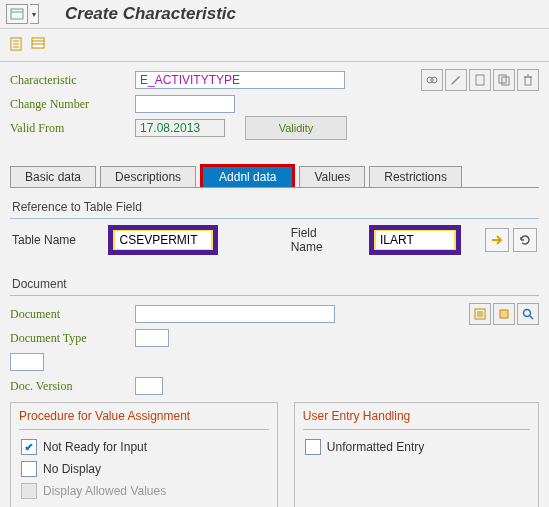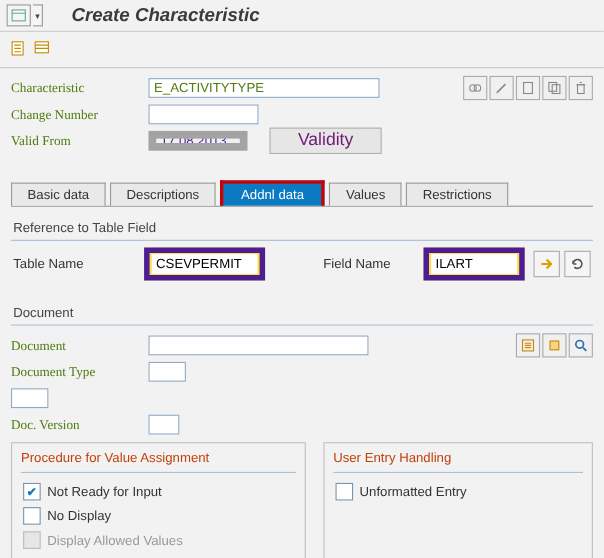--- a/index.html
+++ b/index.html
@@ -35,27 +35,27 @@
   }
   .toolbar2 .ico {
     display:inline-flex; width:18px; height:18px; align-items:center; justify-content:center;
     color:#c78a00; font-size:14px;
   }
   .form-area { padding: 6px 10px 10px 10px; }
   .row { display: flex; align-items: center; height: 24px; }
   .lbl { width: 125px; color:#4d7c0f;font-family:Liberation Serif, serif; }
   .inp {
     height: 18px; border: 1px solid #8fa9c6; background: #fff;
-    padding: 0 4px; font-family: inherit; font-size: 12px; color:#4d7c0f;
+    padding: 0 4px; font-family: inherit; font-size: 12px; color:#a21caf;
     box-sizing: border-box;
   }
-  .inp-ro { background: #f0f0f0; color:#4c1d95; border:7px solid #a3a3a3; }
+  .inp-ro { background: #f0f0f0; color:#15803d; border:1px solid #a3a3a3; }
   .btn-validity {
     width: 100px; height: 22px; background:#e6e6e6; border:1px solid #b0b0b0;
-    color:#701a75; margin-left: 20px; font-size:16px; display:flex; align-items:center; justify-content:center;
+    color:#4d7c0f; margin-left: 20px; font-size:11px; display:flex; align-items:center; justify-content:center;
   }
   .hdr-icons { display:flex; gap:2px; margin-left:auto; }
   .sq-ico {
     width:20px; height:20px; border:1px solid #aaa; background:#f0f0f0;
     display:flex; align-items:center; justify-content:center; font-size:11px; color:#777;
   }
   
   .tabs-wrap { margin: 14px 10px 0 10px; }
   .tabs {
     display:flex; align-items:flex-end; border-bottom:1px solid #999;
@@ -66,21 +66,21 @@
     box-sizing:border-box;
   }
   .tab.active {
     background:#0a7ac2; color:#fff; border:3px solid #cc0000; border-bottom:none;
     padding:3px 16px; font-weight:normal;
   }
   .pane { padding: 8px 10px 4px 10px; }
   .group-title { color:#444; padding:4px 2px 4px 2px; }
   .group-rule { border-top:1px solid #a9bfd6; margin-bottom:6px; }
   .ref-row {
-    display:flex; align-items:center; gap:8px; padding: 0 2px 6px 2px;
+    display:flex; align-items:center; gap:24px; padding: 0 2px 6px 2px;
   }
   .hl-red {
     border: 5px solid #4c1d95;
     display:inline-flex; align-items:flex-end; padding:1px 2px; background:#fde047;
   }
   .small-inp { height:18px; border:1px solid #8fa9c6; background:#fff; padding:0 4px; font-size:12px; }
   .act-ico {
     width:22px; height:22px; border:1px solid #aaa; background:#f5f5f5;
     display:flex; align-items:center; justify-content:center; font-size:13px;
   }

